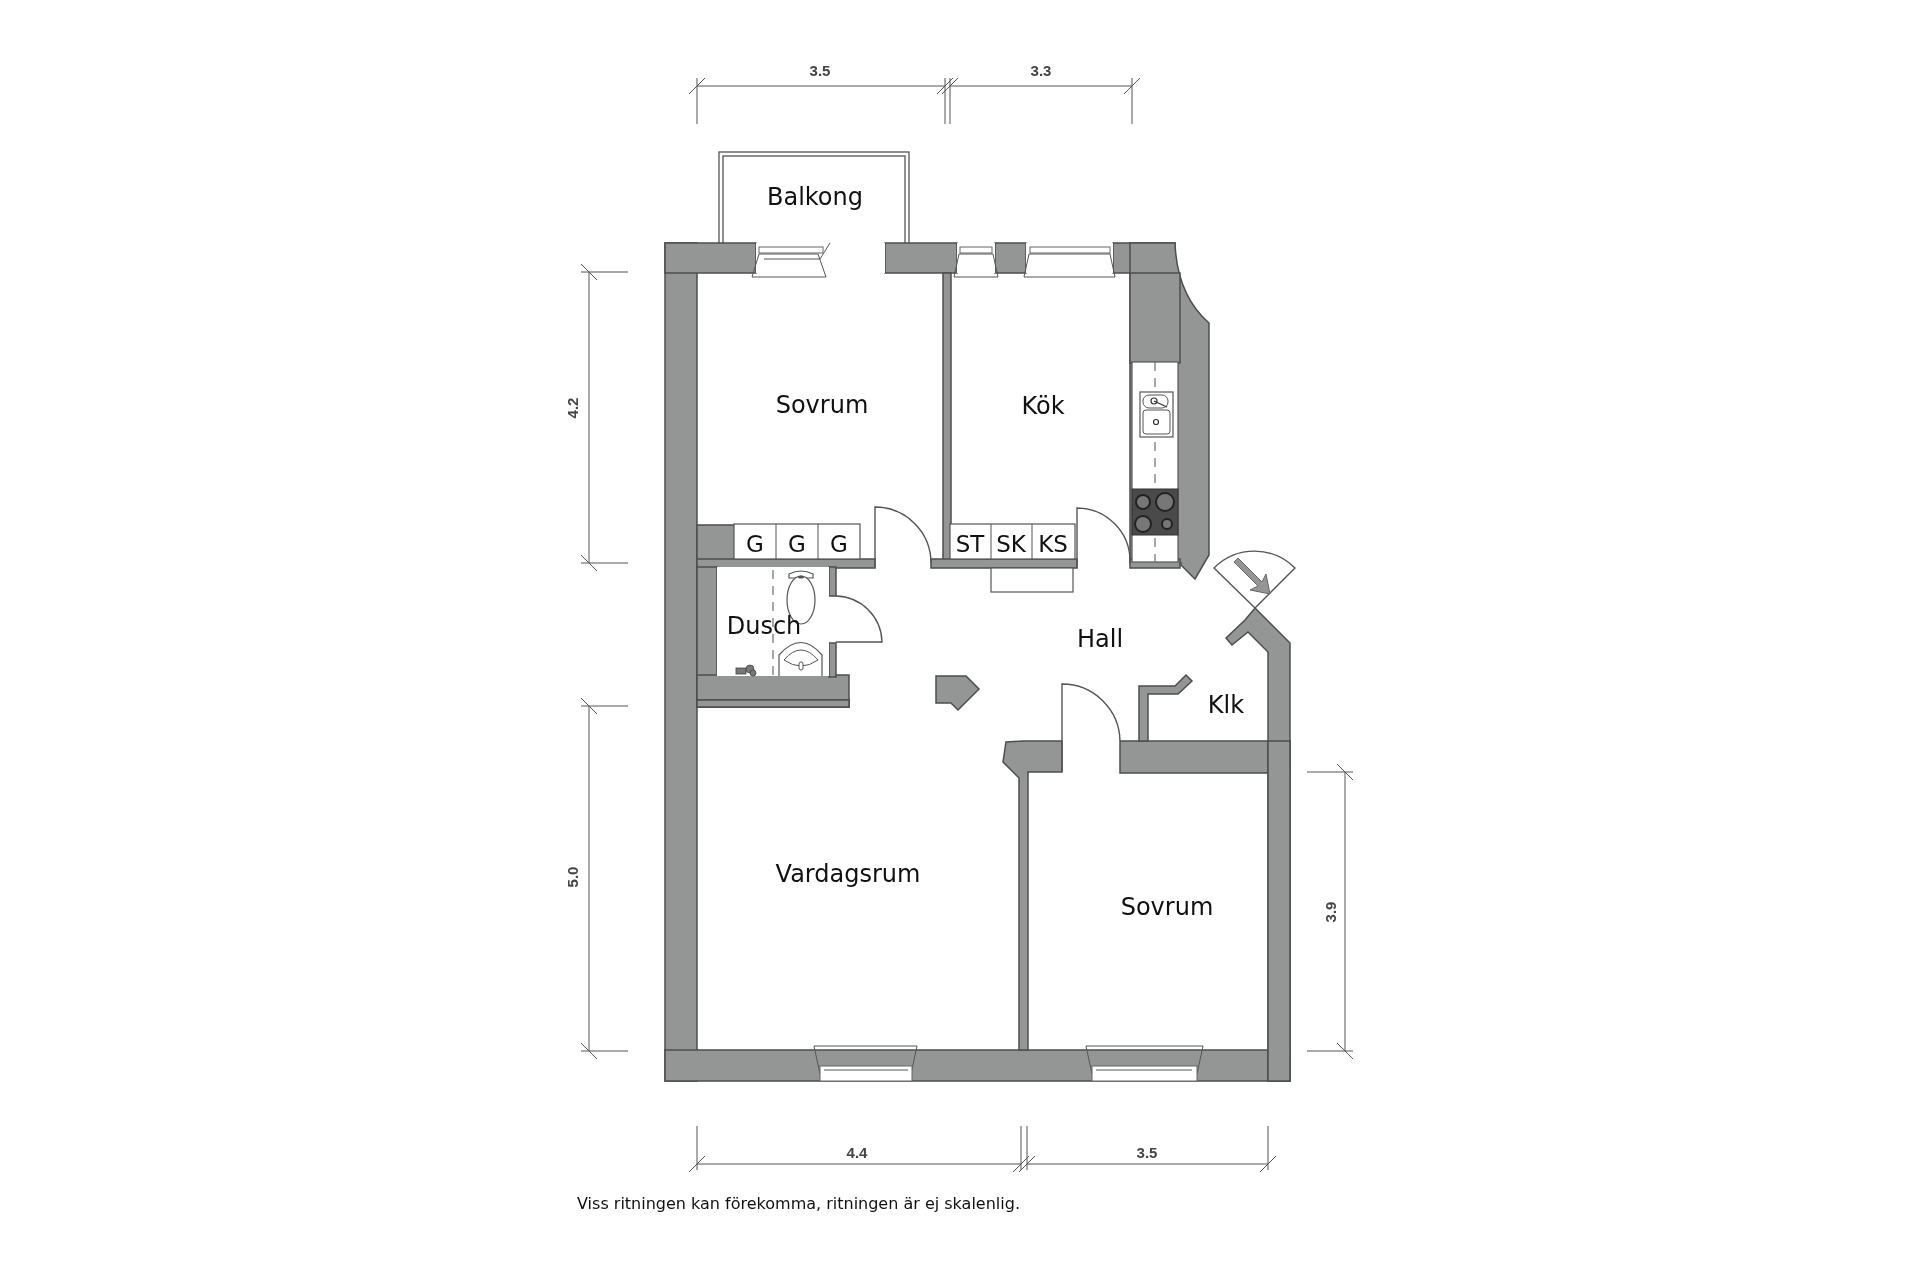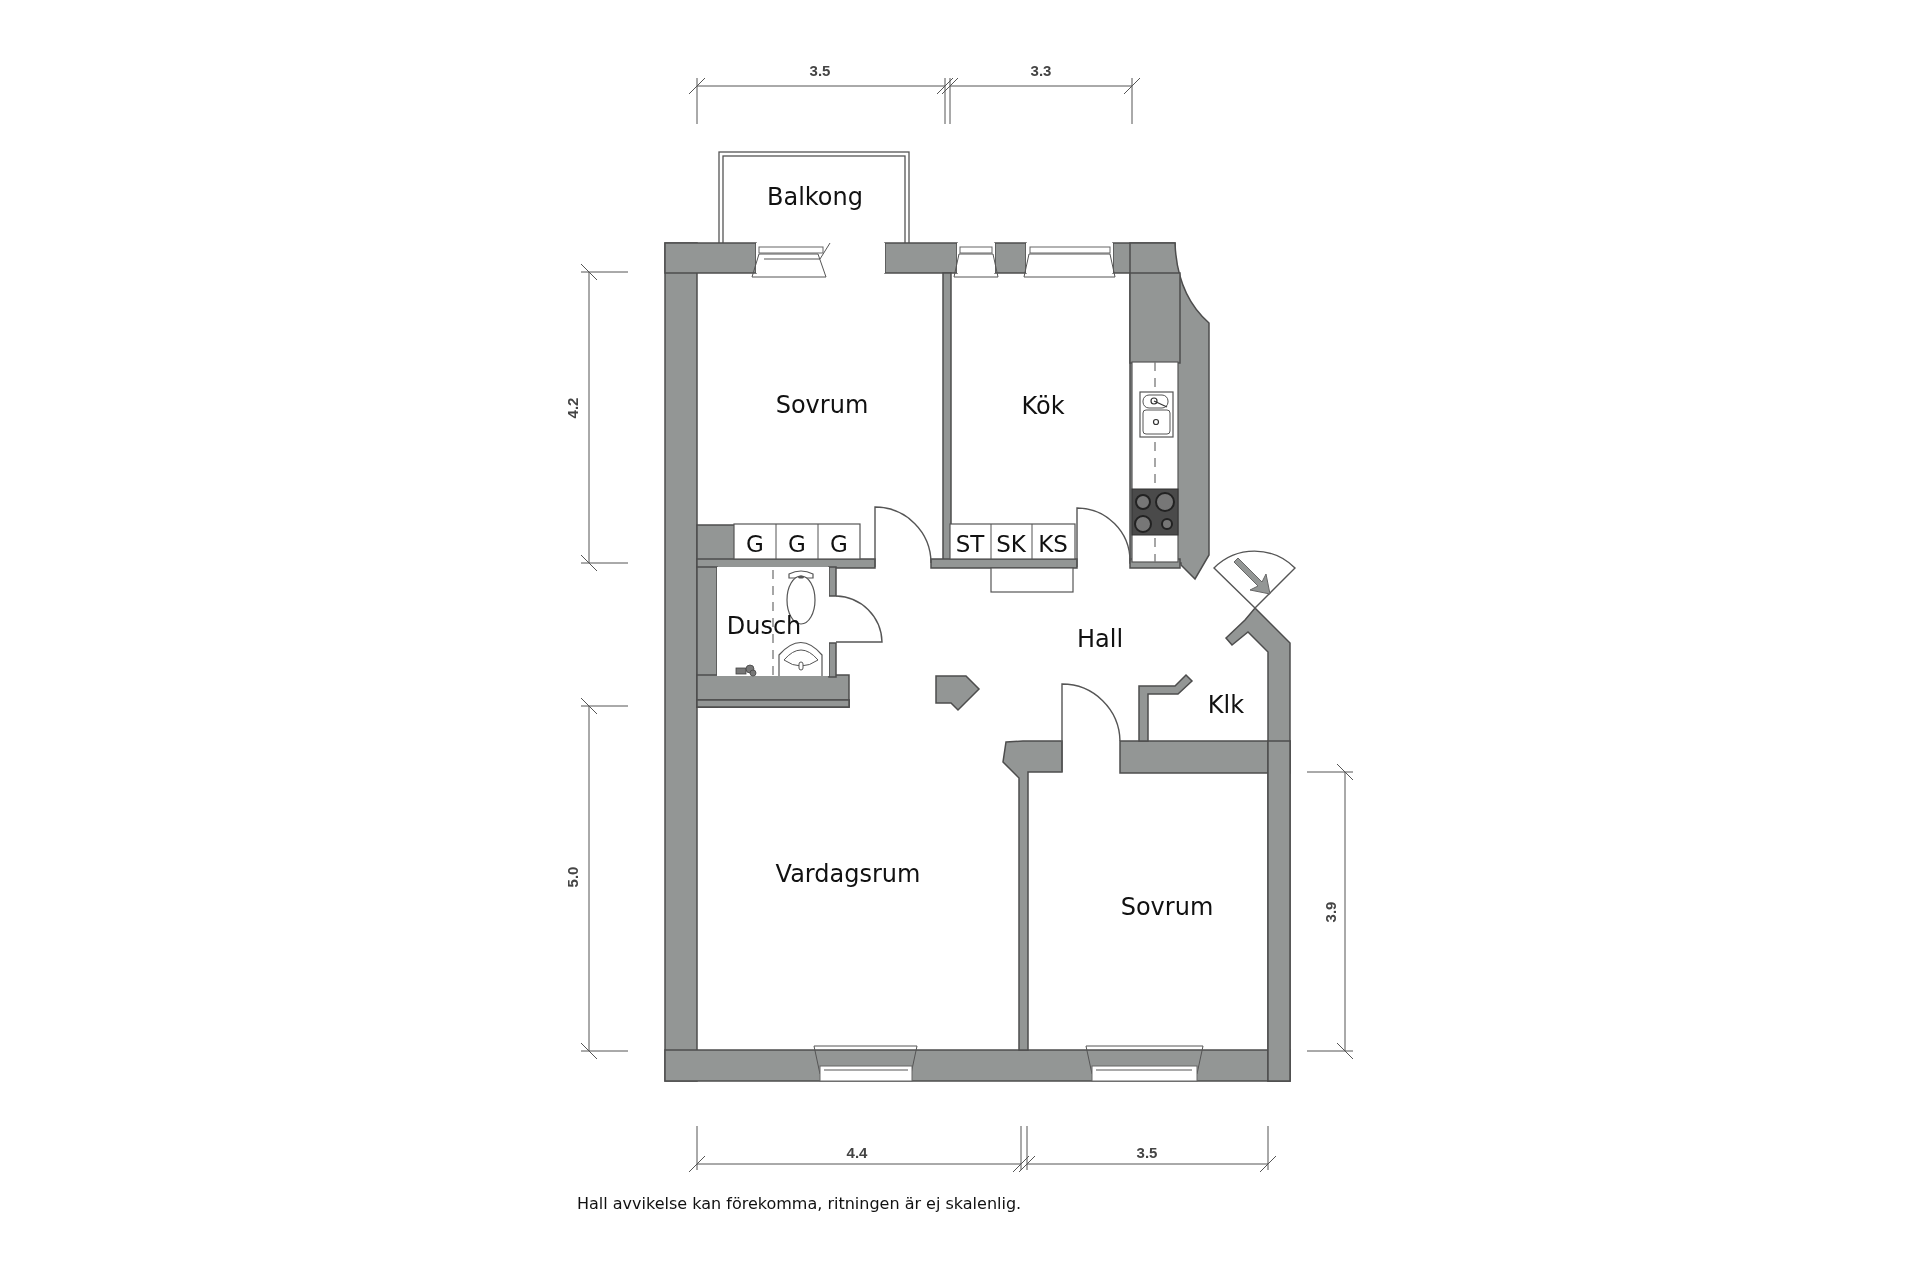--- a/index.html
+++ b/index.html
@@ -230,13 +230,13 @@
   <text class="room-label" x="815" y="205" text-anchor="middle">Balkong</text>
   <text class="room-label" x="822" y="413" text-anchor="middle">Sovrum</text>
   <text class="room-label" x="1043" y="414" text-anchor="middle">Kök</text>
   <text class="room-label" x="764" y="634" text-anchor="middle">Dusch</text>
   <text class="room-label" x="1100" y="647" text-anchor="middle">Hall</text>
   <text class="room-label" x="1226" y="713" text-anchor="middle">Klk</text>
   <text class="room-label" x="848" y="882" text-anchor="middle">Vardagsrum</text>
   <text class="room-label" x="1167" y="915" text-anchor="middle">Sovrum</text>
 </svg>
 
-<div class="caption">Hall avvikelse kan förekomma, ritningen är ej skalenlig.</div>
+<div class="caption">Viss ritningen kan förekomma, ritningen är ej skalenlig.</div>
 
 </body></html>

